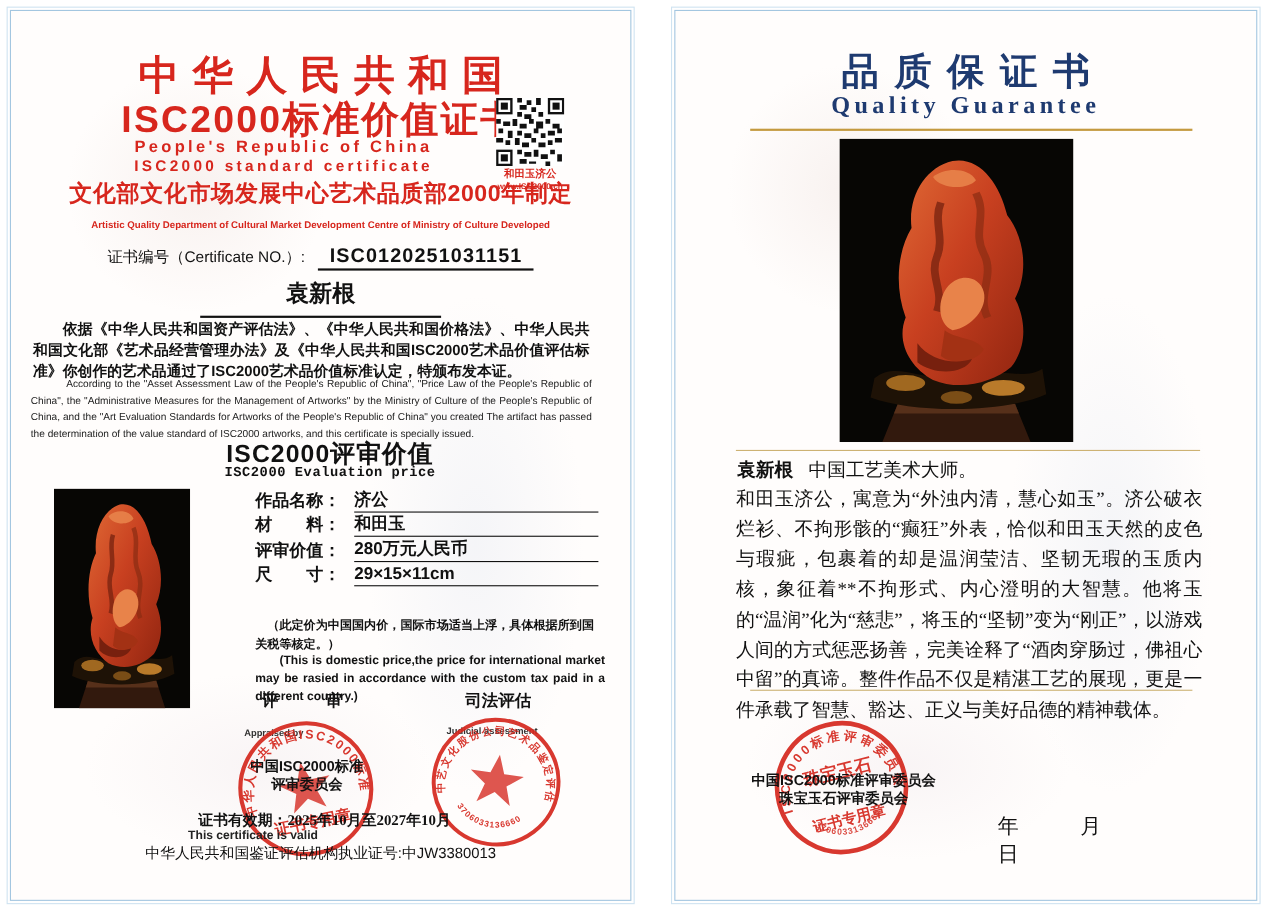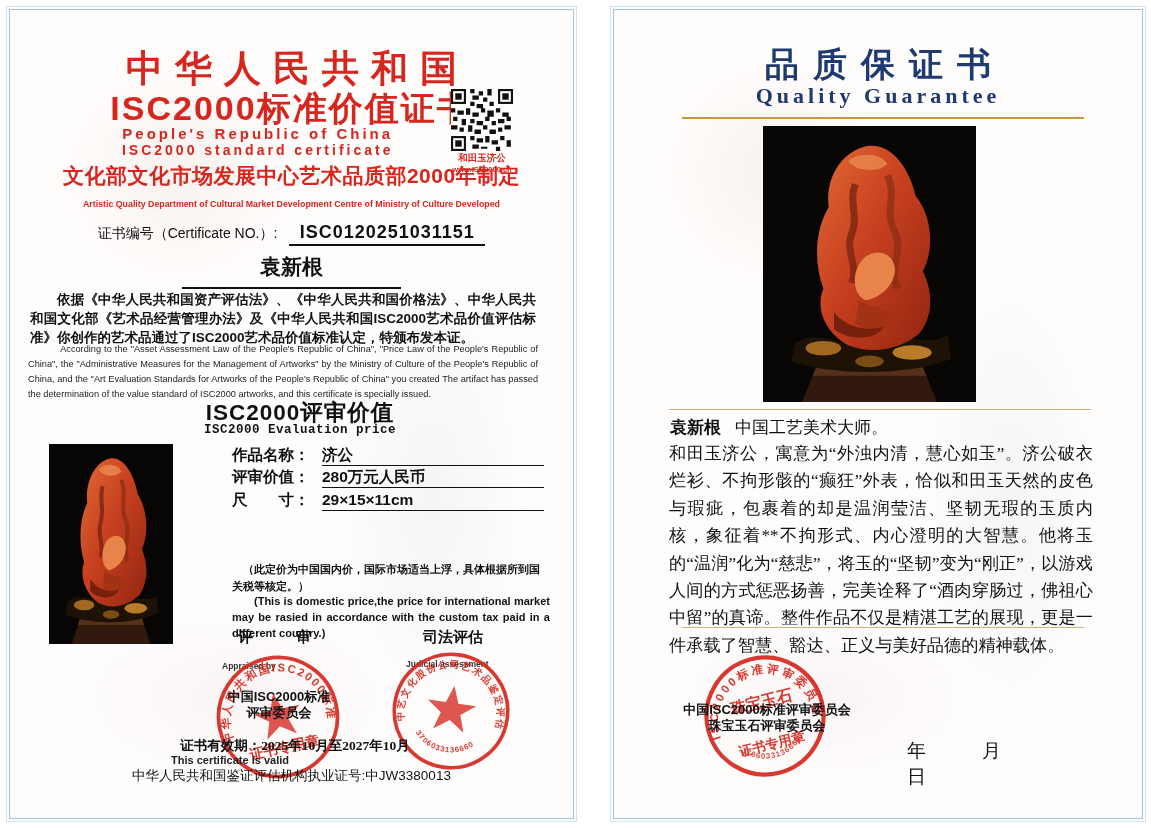--- a/index.html
+++ b/index.html
@@ -201,20 +201,24 @@
             <use href="#artwork" width="124" height="200"></use>
           </svg>
       </div>
 
       <div class="abs vtable">
         <div class="vrow">
           <span class="vlabel">作品名称：</span>
           <span class="vvalue">济公</span>
         </div>
         <div class="vrow">
+          <span class="vlabel">材　　料：</span>
+          <span class="vvalue">和田玉</span>
+        </div>
+        <div class="vrow">
           <span class="vlabel">评审价值：</span>
           <span class="vvalue">280万元人民币</span>
         </div>
         <div class="vrow">
           <span class="vlabel">尺　　寸：</span>
           <span class="vvalue">29×15×11cm</span>
         </div>
       </div>
 
       <div class="abs note-cn">（此定价为中国国内价，国际市场适当上浮，具体根据所到国关税等核定。）</div>

